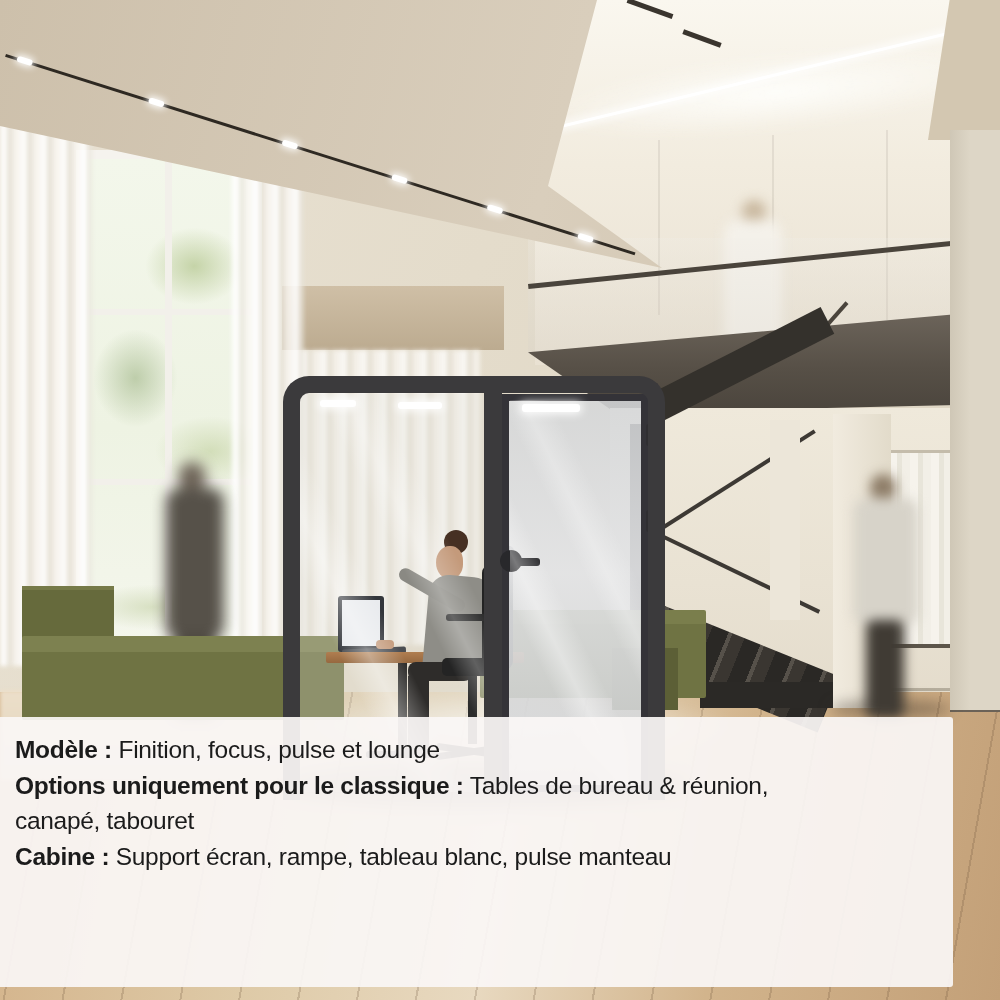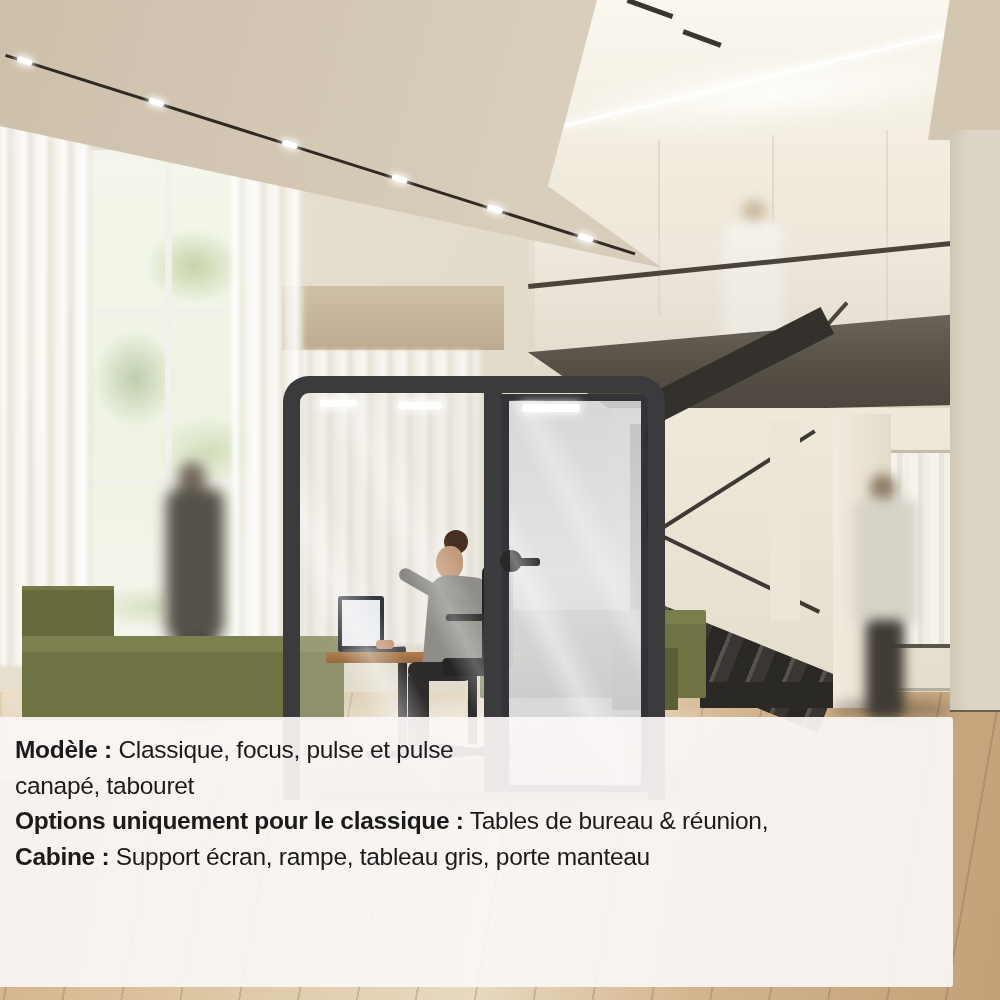--- a/index.html
+++ b/index.html
@@ -213,19 +213,19 @@
   <div class="abs" style="left:500px;top:550px;width:22px;height:22px;border-radius:50%;background:#28282b;"></div>
   <div class="abs" style="left:516px;top:558px;width:24px;height:8px;border-radius:3px;background:#28282b;"></div>
   <div class="abs glassrefl" style="left:510px;top:400px;width:130px;height:386px;"></div>
   <div class="abs" style="left:646px;top:424px;width:18px;height:22px;border-radius:3px;background:#2f2e31;"></div>
   <div class="abs" style="left:646px;top:510px;width:18px;height:22px;border-radius:3px;background:#2f2e31;"></div>
 
   <div class="abs" style="left:283px;top:376px;width:382px;height:424px;box-sizing:border-box;
        border:17px solid #3b3a3c;border-bottom:none;border-radius:26px 26px 0 0;"></div>
 
   <div id="caption">
-    <div class="cline"><span class="b">Modèle :</span><span> Classique, focus, pulse et pulse</span></div>
+    <div class="cline"><span class="b">Modèle :</span><span> Finition, focus, pulse et lounge</span></div>
+    <div class="cline"><span class="b">Options uniquement pour le classique :</span><span> Tables de bureau &amp; réunion,</span></div>
     <div class="cline"><span class="b"></span><span>canapé, tabouret</span></div>
-    <div class="cline"><span class="b">Options uniquement pour le classique :</span><span> Tables de bureau &amp; réunion,</span></div>
-    <div class="cline"><span class="b">Cabine :</span><span> Support écran, rampe, tableau gris, porte manteau</span></div>
+    <div class="cline"><span class="b">Cabine :</span><span> Support écran, rampe, tableau blanc, pulse manteau</span></div>
   </div>
 
 </div>
 
 </body></html>

